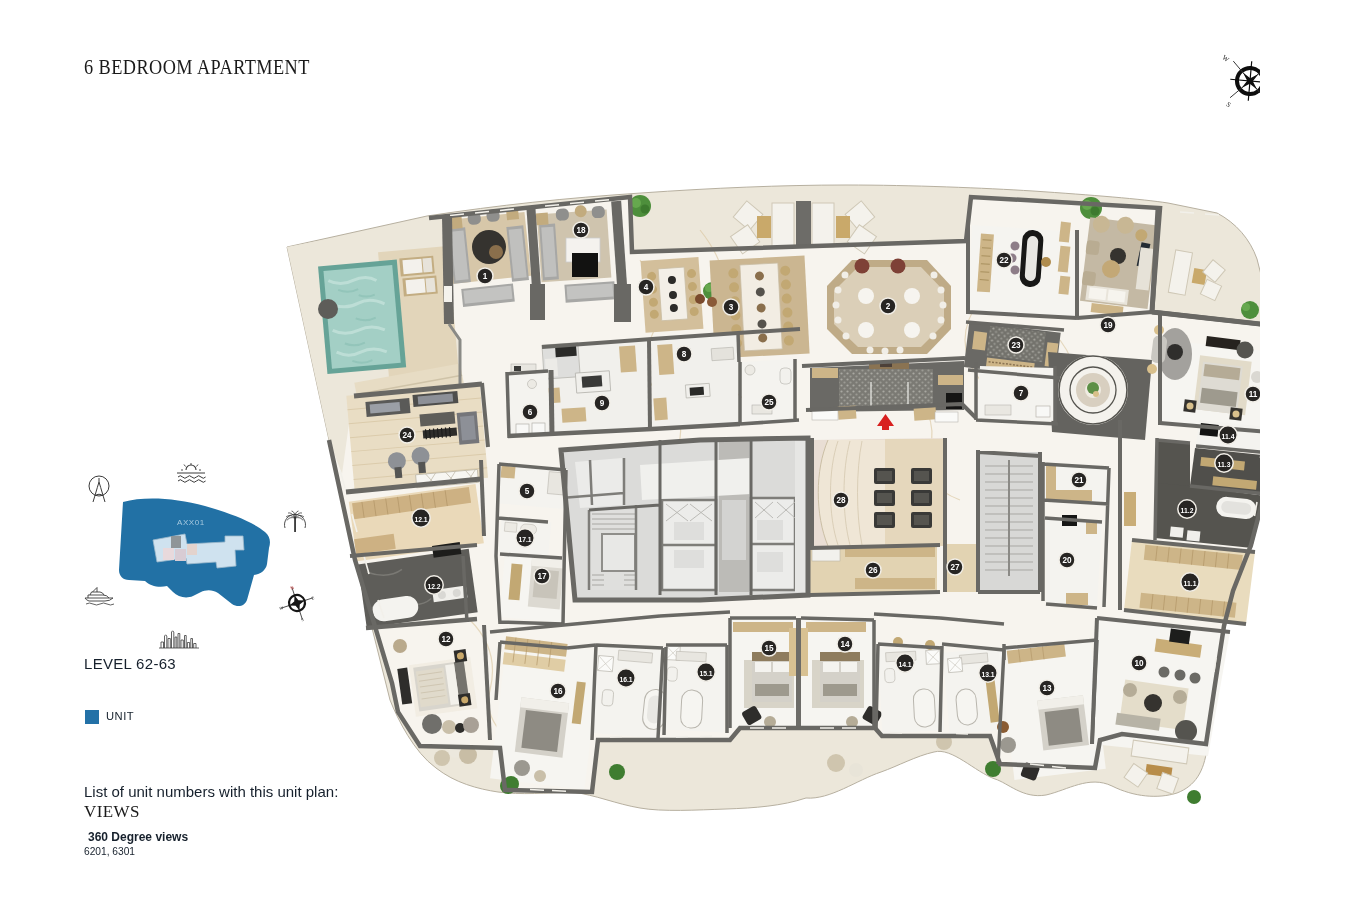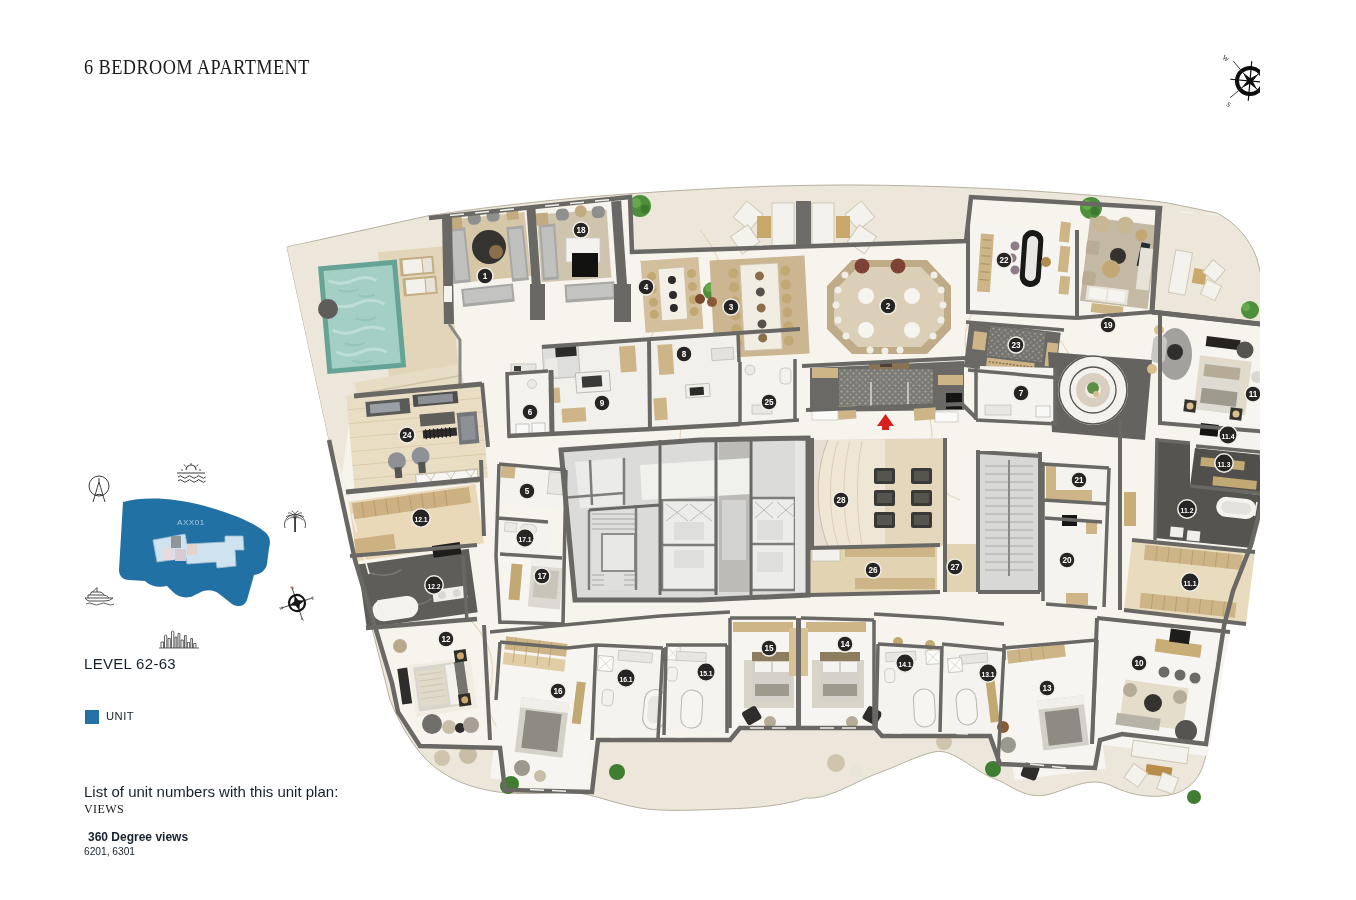--- a/index.html
+++ b/index.html
@@ -15,21 +15,21 @@
 
 
 <div class="t" style="left:84px;top:655px;font-size:15px;letter-spacing:0.3px;color:#16202c;">LEVEL 62-63</div>
 
 <div style="position:absolute;left:85px;top:710px;width:14px;height:14px;background:#2371a7;"></div>
 
 <div class="t" style="left:106px;top:710px;font-size:11.2px;letter-spacing:0.5px;color:#16202c;">UNIT</div>
 
 <div class="t" style="left:84px;top:783px;font-size:15px;color:#16202c;">List of unit numbers with this unit plan:</div>
 
-<div class="t" style="left:84px;top:802px;font-family:'Liberation Serif',serif;font-size:12px;letter-spacing:0.4px;color:#1a1a1a;">VIEWS</div>
+<div class="t" style="left:84px;top:802px;font-family:'Liberation Serif',serif;font-size:17px;letter-spacing:0.4px;color:#1a1a1a;">VIEWS</div>
 
 <div class="t" style="left:88px;top:830px;font-size:12px;font-weight:bold;color:#16202c;">360 Degree views</div>
 
 <div class="t" style="left:84px;top:846px;font-size:10.2px;color:#16202c;text-align:center;">6201, 6301</div>
 
 <svg width="1356" height="900" viewBox="0 0 1356 900" style="position:absolute;left:0;top:0;">
 <defs>
   <clipPath id="slab">
           <path d="M287,247 L427,216 C500,205 565,198 641,193 C712,188 782,185 846,185 C912,185 985,188 1033,191 C1092,195 1142,199 1168,203 L1217,213 C1236,223 1250,239 1257,259 L1272,318 C1278,350 1279,386 1276,421 L1268,480 L1251,545 L1233,591 L1224,626 L1214,691 L1207,748 C1204,772 1195,786 1177,793 C1158,799 1134,797 1112,786 C1089,775 1068,790 1046,795 C1023,799 1008,783 995,779 C975,772 952,747 934,752 C916,756 898,766 881,772 C857,780 830,800 806,798 C782,806 755,808 726,809 C697,810 662,812 640,808 C616,804 596,795 572,792 C548,793 520,795 498,792 C478,789 455,783 436,768 C414,752 398,720 390,700 L355,560 L329,440 Z"></path>
         </clipPath>

